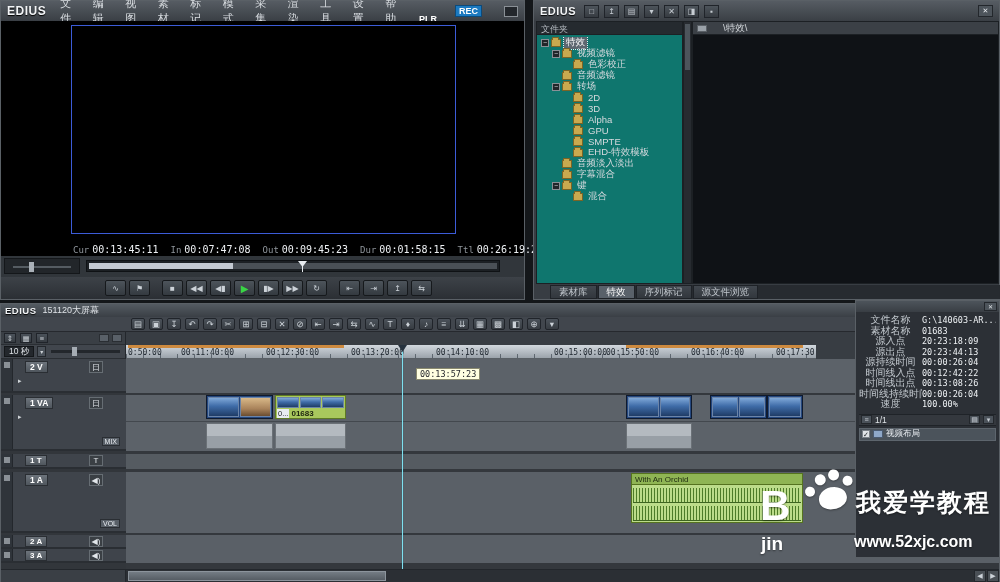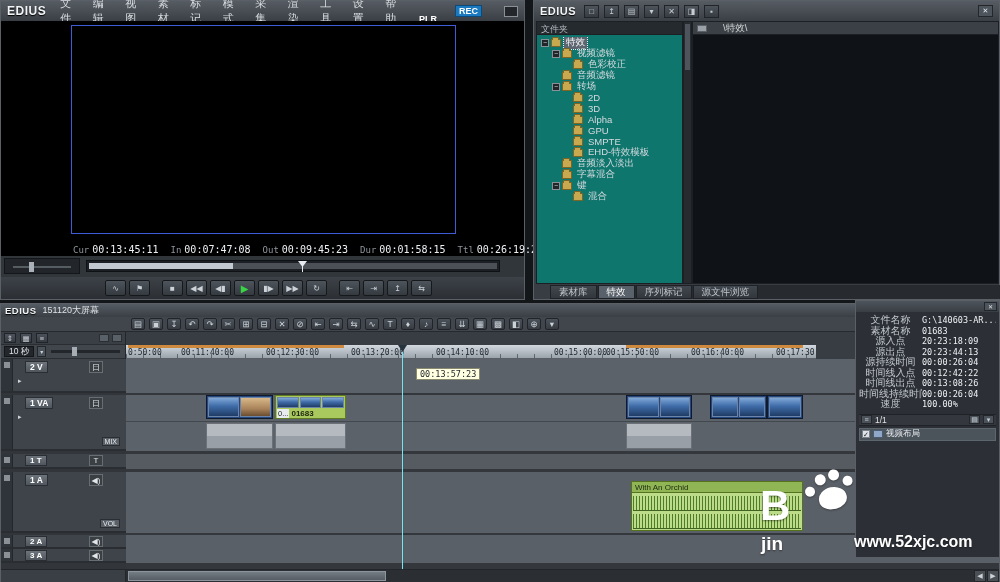--- a/index.html
+++ b/index.html
@@ -117,21 +117,21 @@
   .vclip{position:absolute;top:36px;height:24px;background:#24477e;border:1px solid #0f1a2e;display:flex;padding:1px;gap:1px;}
   .thumb{flex:1;border:1px solid #6b84a8;}
   .thumb.blue{background:linear-gradient(#7fa8d8 0%,#3f6ca8 45%,#1f3c66 100%);}
   .thumb.tan{background:linear-gradient(#d8b888 0%,#a8825a 60%,#6a4c30 100%);}
   .vclip.sel{background:#a9c85d;border-color:#5e7a23;display:block;padding:1px;}
   .thumbrow{display:flex;gap:1px;height:11px;}
   .labelrow{display:flex;align-items:center;gap:2px;height:10px;}
   .cliptag{background:#e8ecf0;color:#22262a;font-size:7.5px;padding:0 1px;line-height:9px;}
   .cliplabel{font-size:8px;color:#1c2410;font-weight:bold;}
   .ablock{position:absolute;top:64px;height:26px;background:linear-gradient(#b4bac0 0 50%,#989fa6 50% 100%);border:1px solid #6b7177;}
-  #music-clip{position:absolute;top:122px;height:50px;background:#bcdc8a;border:1px solid #55731f;}
+  #music-clip{position:absolute;top:114px;height:50px;background:#bcdc8a;border:1px solid #55731f;}
   #music-title{height:11px;background:#8fb554;font-size:8px;color:#1e2a10;padding-left:3px;line-height:11px;border-bottom:1px solid #55731f;white-space:nowrap;overflow:hidden;}
   .wave{position:absolute;left:1px;right:1px;height:15px;background:repeating-linear-gradient(90deg,#4e7c29 0 1px,rgba(0,0,0,0) 1px 3px);border-bottom:1px solid #3e6420;}
   #wave1{top:14px;} #wave2{top:32px;}
   #tl-tooltip{position:absolute;left:290px;top:9px;background:#ffffe1;border:1px solid #8a8a70;color:#26292d;font-size:8.5px;font-family:"DejaVu Sans Mono",monospace;padding:0 3px;height:12px;line-height:11px;z-index:30;}
   #tl-playhead{position:absolute;left:401px;top:41px;width:1px;height:224px;background:#7fe0ef;box-shadow:0 0 1px #0b6a7e;z-index:25;}
   #tl-phmark{position:absolute;left:397px;top:41px;width:9px;height:7px;background:#26323e;clip-path:polygon(0 0,100% 0,50% 100%);z-index:26;}
   #tl-hscroll{position:absolute;top:265px;left:0;width:998px;height:13px;background:#33373c;border-top:1px solid #23272c;}
   #hs-corner{position:absolute;left:0;top:0;width:125px;height:12px;background:#3a3f45;border-right:1px solid #23272c;display:flex;gap:3px;align-items:center;padding:0 3px;}
   #hs-track{position:absolute;left:125px;top:0;width:848px;height:12px;background:#2b2f34;}
   #hs-thumb{position:absolute;left:2px;top:1px;width:258px;height:10px;background:linear-gradient(#747c84,#565d64);border:1px solid #8c949c;}
@@ -593,15 +593,16 @@
 
   <div id="wm-b" class="wm">B</div>
   <div id="wm-jin" class="wm">jin</div>
   <div id="wm-paw" class="wm">
     <span id="paw-t1" class="paw"></span>
       <span id="paw-t2" class="paw"></span>
     <span id="paw-t3" class="paw"></span>
       <span id="paw-t4" class="paw"></span>
     <span id="paw-pad" class="paw"></span>
   </div>
+  <div id="wm-line1" class="wm">我爱学教程</div>
   <div id="wm-line2" class="wm">www.52xjc.com</div>
 
 </div>
 
 </body></html>

